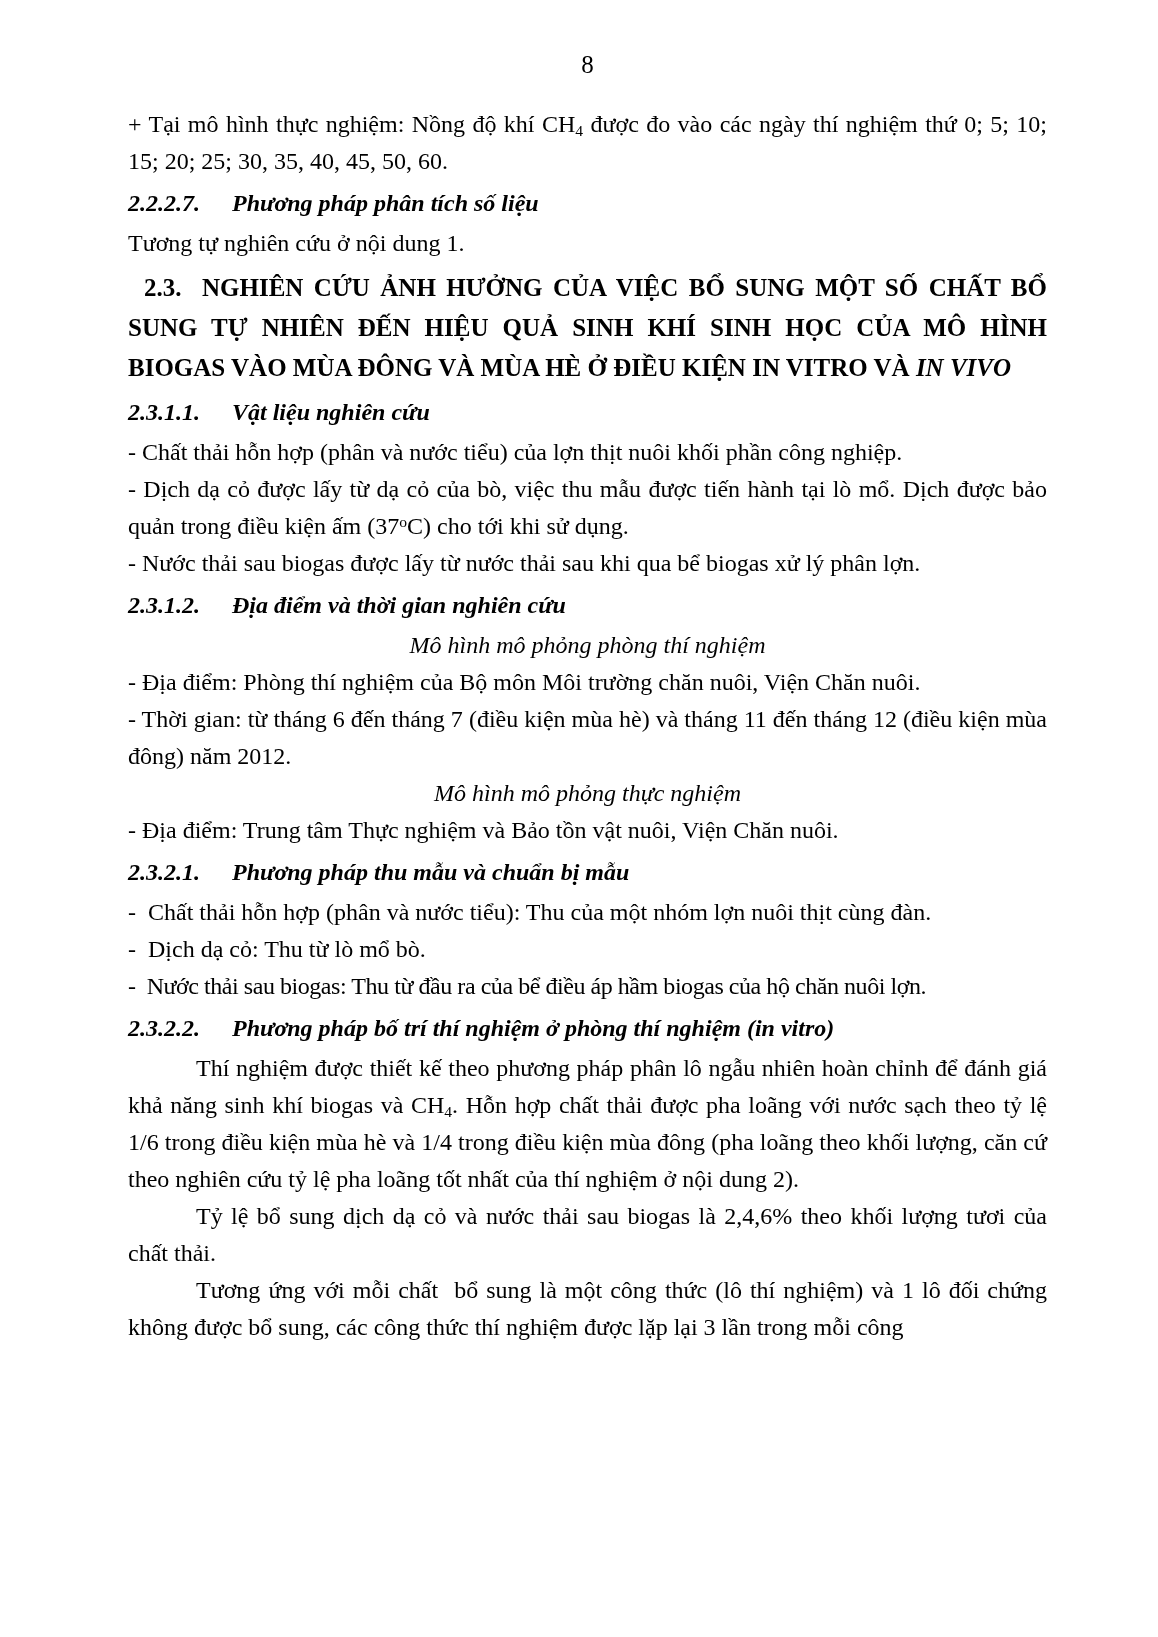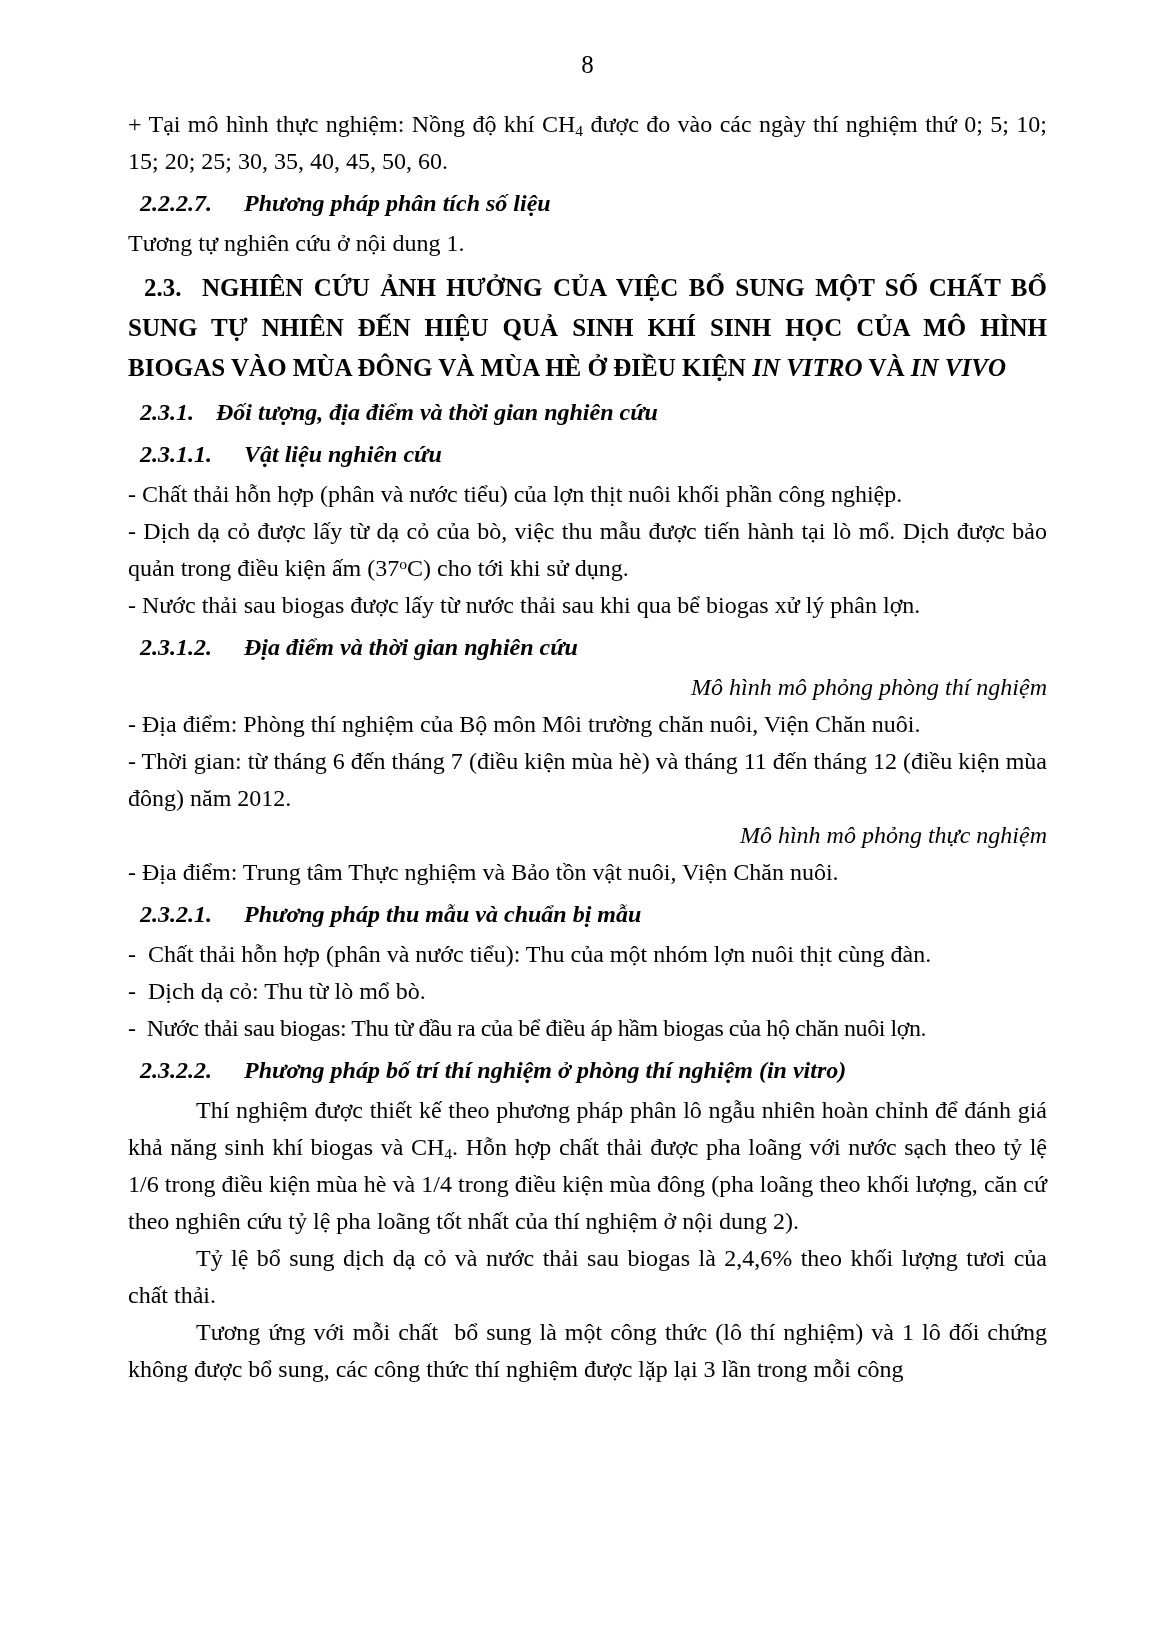--- a/index.html
+++ b/index.html
@@ -23,26 +23,26 @@
     font-size:25px;
   }
   .content{width:100%;}
   .block{
     text-align:justify;
     line-height:37px;
     margin:0;
   }
   .block.body{}
   .block.body-indent{text-indent:68px;}
-  .block.italic{font-style:italic;text-align:right;}
+  .block.italic{font-style:italic;text-align:center;}
   .block.heading{
     font-weight:bold;
     font-style:italic;
     text-align:left;
-    margin:5px 0 3px 12px;
+    margin:5px 0 3px 0;
   }
   .block.section-heading{
     font-weight:bold;
     line-height:40px;
     font-size:25px;
     margin:6px 0 6px 0;
   }
   .num{display:inline-block;font-style:inherit;}
   .nw4{min-width:58px;margin-left:16px;}
   .nw6{min-width:76px;}
@@ -53,22 +53,21 @@
 </style>
 </head>
 <body>
 
 <div class="page">
   <div class="page-number">8</div>
   <div class="content">
       <div class="block body"><span>+ Tại mô hình thực nghiệm: Nồng độ khí CH</span><sub>4</sub><span> được đo vào các ngày thí nghiệm thứ 0; 5; 10; 15; 20; 25; 30, 35, 40, 45, 50, 60.</span></div>
       <div class="block heading"><span class="num nw8">2.2.2.7. </span><span>Phương pháp phân tích số liệu</span></div>
       <div class="block body"><span>Tương tự nghiên cứu ở nội dung 1.</span></div>
-      <div class="block section-heading"><span class="num nw4">2.3. </span><span>NGHIÊN CỨU ẢNH HƯỞNG CỦA VIỆC BỔ SUNG MỘT SỐ CHẤT BỔ SUNG TỰ NHIÊN ĐẾN HIỆU QUẢ SINH KHÍ SINH HỌC CỦA MÔ HÌNH BIOGAS VÀO MÙA ĐÔNG VÀ MÙA HÈ Ở ĐIỀU KIỆN </span><span style="font-style: italic;">IN VITRO</span><span> VÀ </span><span style="font-style: italic;">IN VIVO</span></div>
-      <div class="block heading"><span class="num nw6">2.3.1. </span><span>Đối tượng, địa điểm và thời gian nghiên cứu</span></div>
+      <div class="block section-heading"><span class="num nw4">2.3. </span><span>NGHIÊN CỨU ẢNH HƯỞNG CỦA VIỆC BỔ SUNG MỘT SỐ CHẤT BỔ SUNG TỰ NHIÊN ĐẾN HIỆU QUẢ SINH KHÍ SINH HỌC CỦA MÔ HÌNH BIOGAS VÀO MÙA ĐÔNG VÀ MÙA HÈ Ở ĐIỀU KIỆN </span><span style="">IN VITRO</span><span> VÀ </span><span style="font-style: italic;">IN VIVO</span></div>
       <div class="block heading"><span class="num nw8">2.3.1.1. </span><span>Vật liệu nghiên cứu</span></div>
       <div class="block body"><span>- Chất thải hỗn hợp (phân và nước tiểu) của lợn thịt nuôi khối phần công nghiệp.</span></div>
       <div class="block body"><span>- Dịch dạ cỏ được lấy từ dạ cỏ của bò, việc thu mẫu được tiến hành tại lò mổ. Dịch được bảo quản trong điều kiện ấm (37</span><sup>o</sup><span>C) cho tới khi sử dụng.</span></div>
       <div class="block body"><span>- Nước thải sau biogas được lấy từ nước thải sau khi qua bể biogas xử lý phân lợn.</span></div>
       <div class="block heading"><span class="num nw8">2.3.1.2. </span><span>Địa điểm và thời gian nghiên cứu</span></div>
       <div class="block italic"><span>Mô hình mô phỏng phòng thí nghiệm</span></div>
       <div class="block body"><span>- Địa điểm: Phòng thí nghiệm của Bộ môn Môi trường chăn nuôi, Viện Chăn nuôi.</span></div>
       <div class="block body"><span>- Thời gian: từ tháng 6 đến tháng 7 (điều kiện mùa hè) và tháng 11 đến tháng 12 (điều kiện mùa đông) năm 2012.</span></div>
       <div class="block italic"><span>Mô hình mô phỏng thực nghiệm</span></div>
       <div class="block body"><span>- Địa điểm: Trung tâm Thực nghiệm và Bảo tồn vật nuôi, Viện Chăn nuôi.</span></div>

